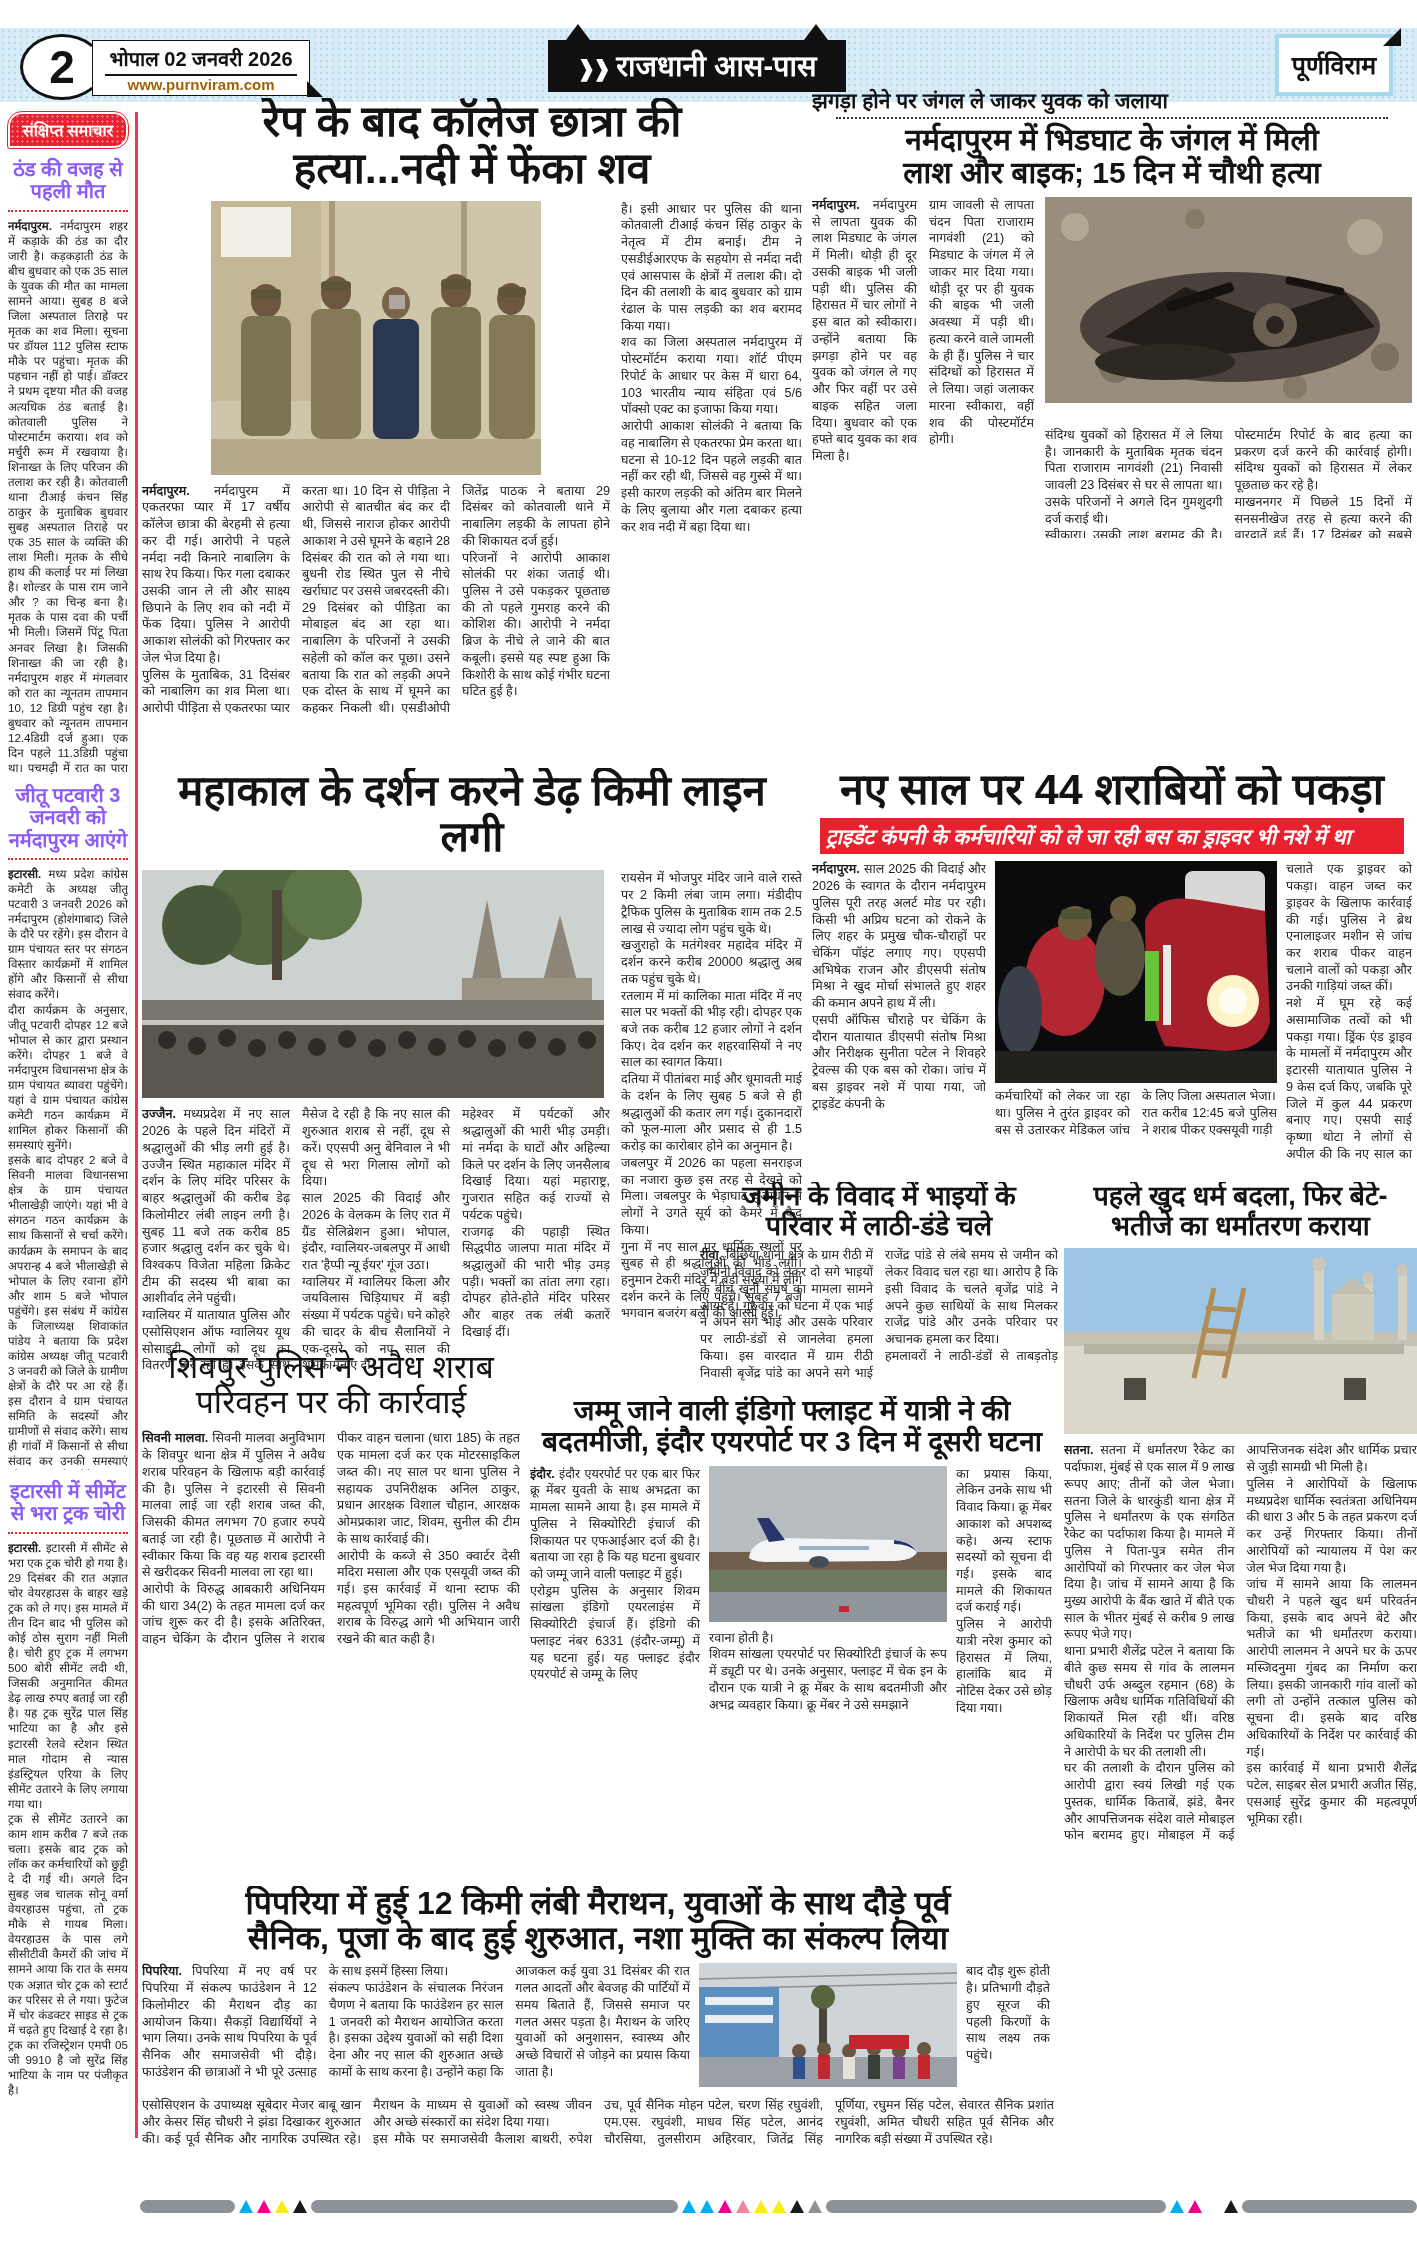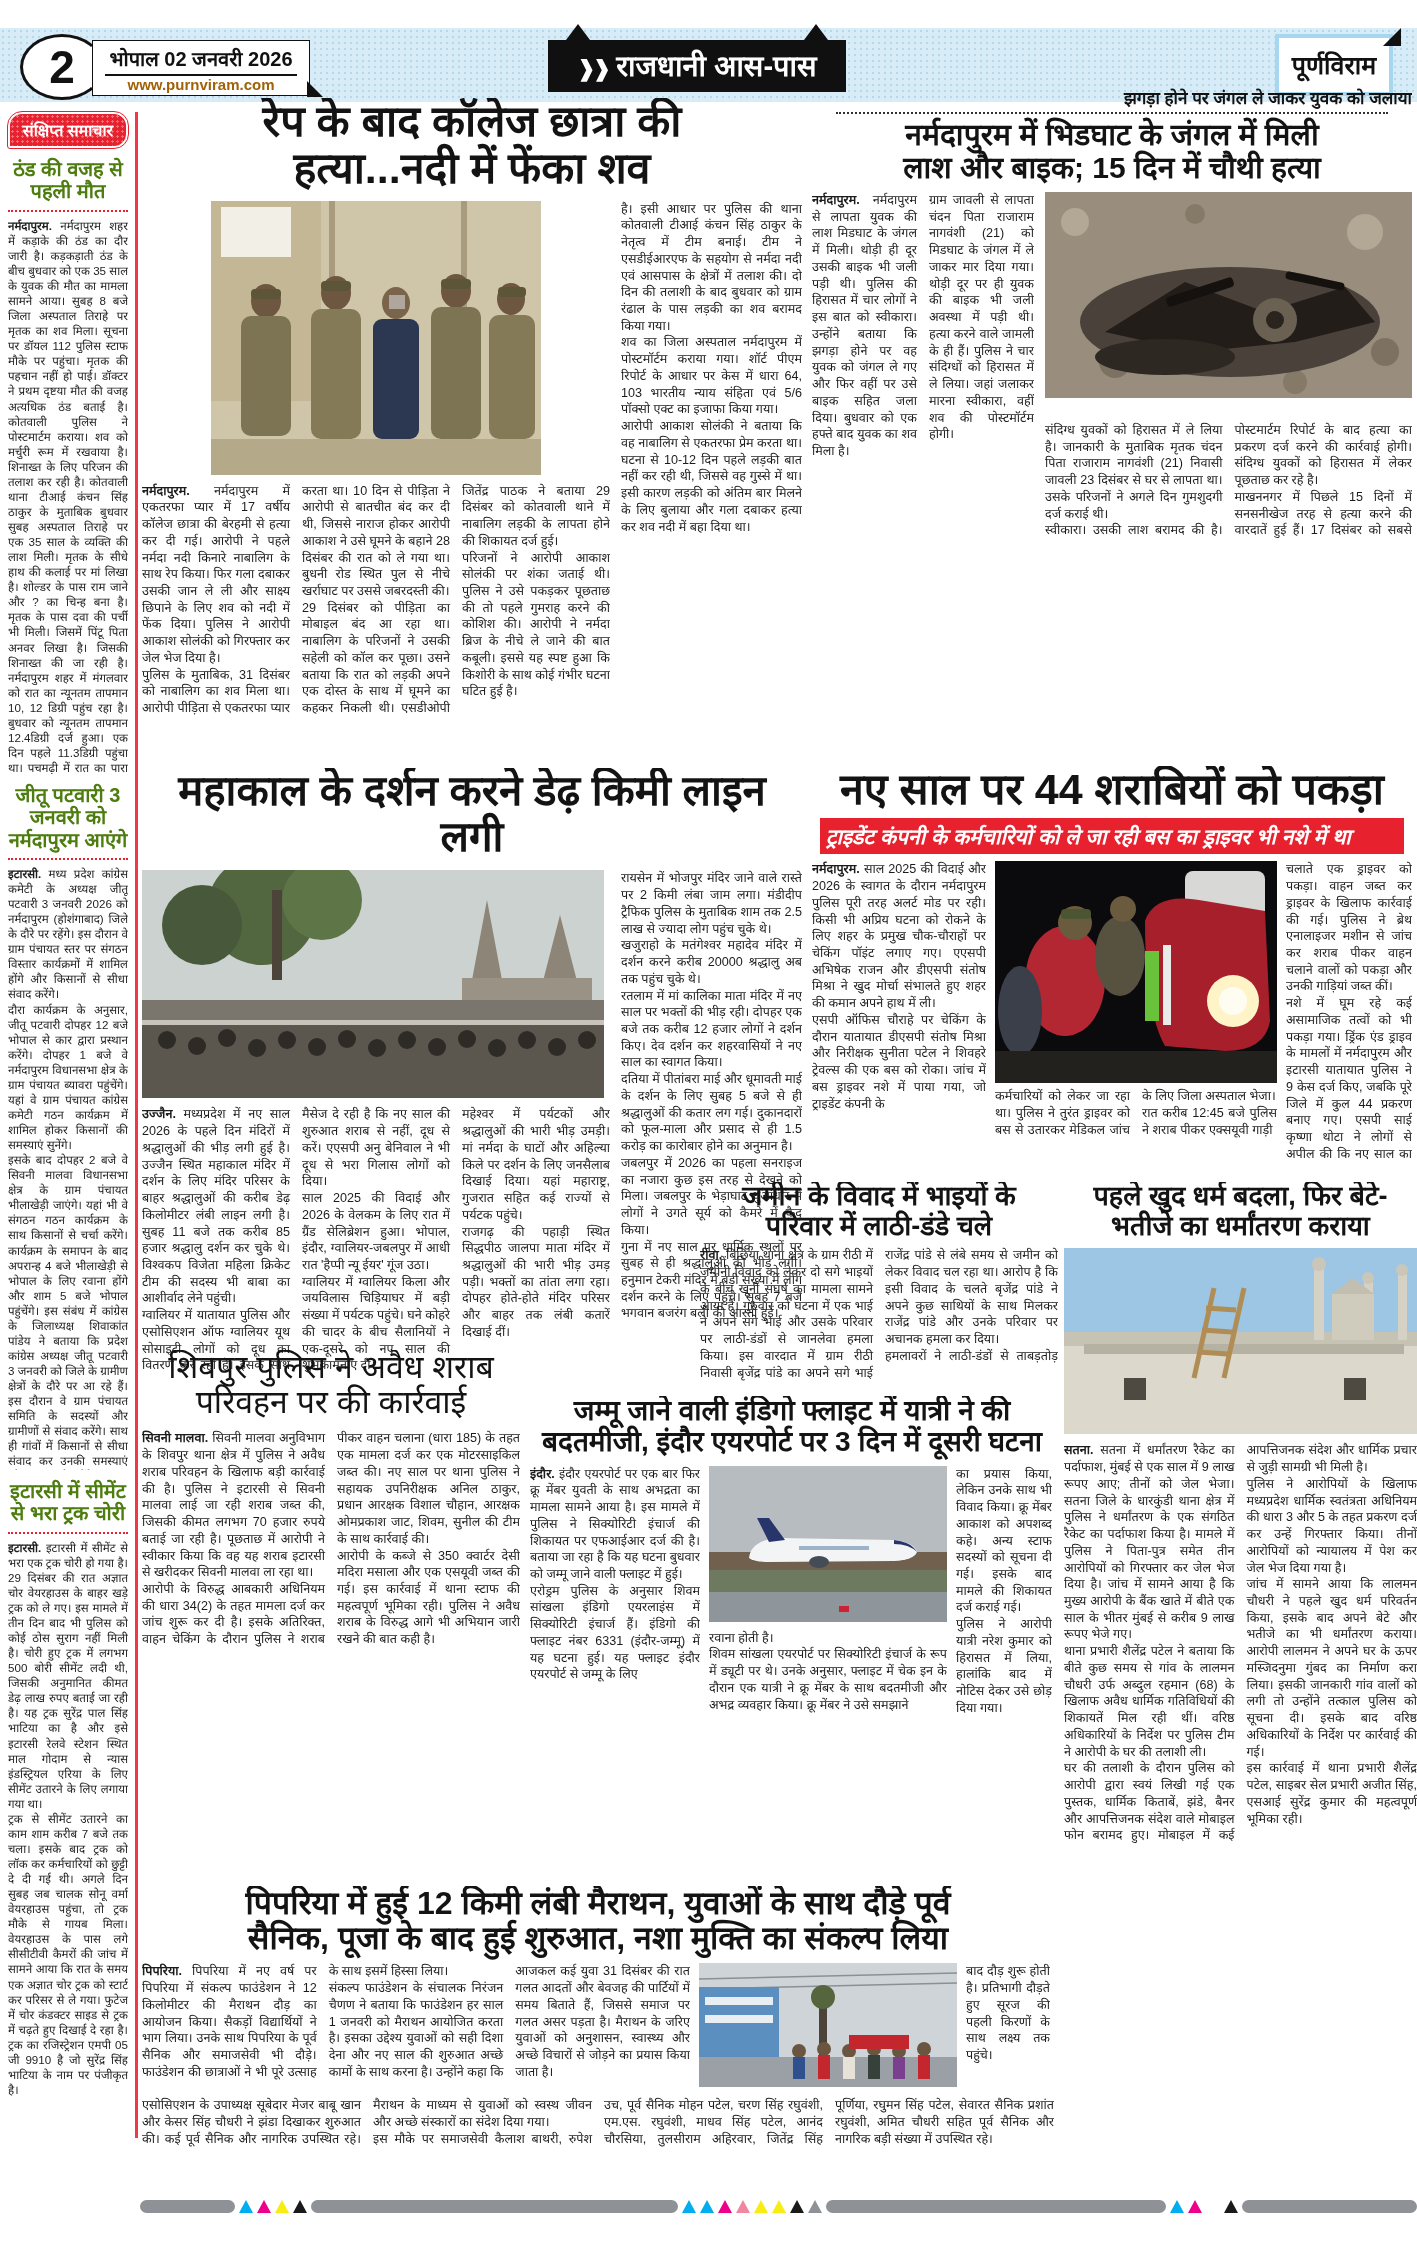--- a/index.html
+++ b/index.html
@@ -32,28 +32,28 @@
             border:4px solid #a6d7ef; text-align:center; font-size:25px; font-weight:bold; color:#111; line-height:54px; }
   .masthead::after { content:""; position:absolute; right:-12px; top:-10px; border-style:solid;
             border-width:0 0 18px 18px; border-color:transparent transparent #111 transparent; }
 
   
   .rail { position:absolute; left:8px; top:112px; width:130px; height:2026px;
           border-right:3px solid #f2374a; padding-right:7px; }
   .badge { background:#e8212e; background-image:radial-gradient(rgba(255,255,255,.35) 1px, transparent 1.2px);
            background-size:5px 5px; color:#fff; font-weight:bold; font-size:16px; text-align:center;
            border-radius:14px 14px 14px 2px; padding:5px 2px; border:2px solid #fff; outline:1px solid #e8212e; }
-  .bhead { font-size:20px; font-weight:bold; color:#4d7c0f; text-align:center; line-height:1.12; margin-top:10px; }
+  .bhead { font-size:20px; font-weight:bold; color:#8b5cf6; text-align:center; line-height:1.12; margin-top:10px; }
   .dotrule { border-top:2px dotted #e8212e; margin:7px 0 6px; }
   .bbody { font-size:11.6px; line-height:1.3; text-align:justify; color:#1d1d1d; white-space:pre-line; overflow:hidden; }
 
   
   .art { position:absolute; overflow:hidden; }
   .hl { font-weight:bold; color:#131313; text-align:center; line-height:1.1; white-space:pre-line; }
-  .kicker { font-size:17px; font-weight:bold; color:#131313; text-align:right; }
+  .kicker { font-size:21px; font-weight:bold; color:#131313; text-align:left; }
   .krule { border-top:2px dotted #333; width:92%; margin:3px auto 4px; }
   .body { font-size:12.6px; line-height:1.33; text-align:justify; color:#1c1c1c; white-space:pre-line; overflow:hidden; }
   .dl { font-weight:bold; }
   .cols2 { column-count:2; column-gap:12px; }
   .cols3 { column-count:3; column-gap:12px; }
   .cols4 { column-count:4; column-gap:12px; }
   .row { display:flex; gap:11px; }
   .ph { background:#bbb; position:relative; flex:none; overflow:hidden; }
   .ph svg { display:block; }
   .redband { background:#e8212e; color:#fff; font-weight:bold; font-size:21px; text-align:left;

